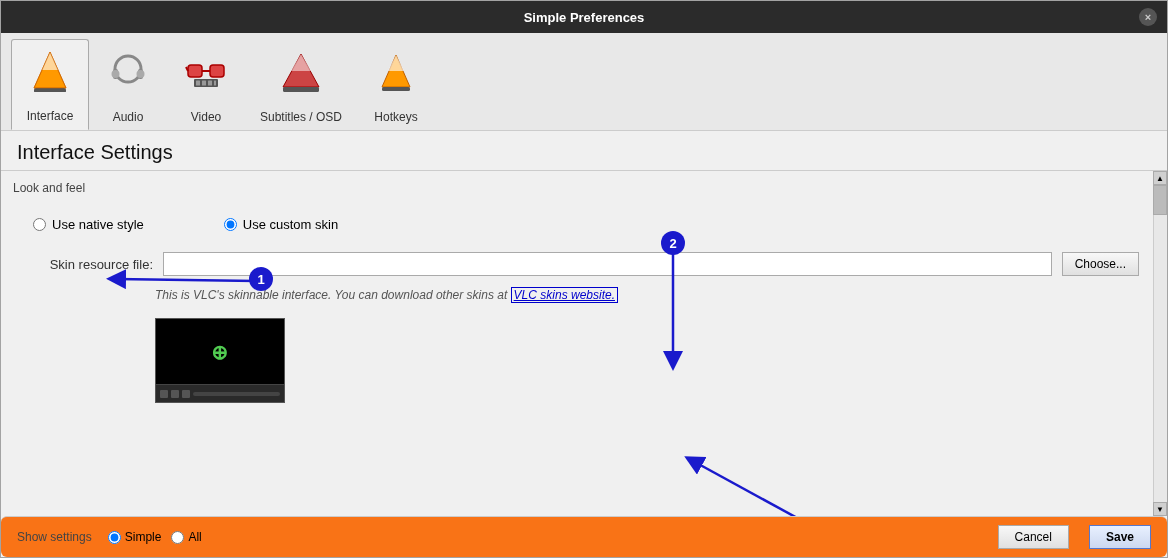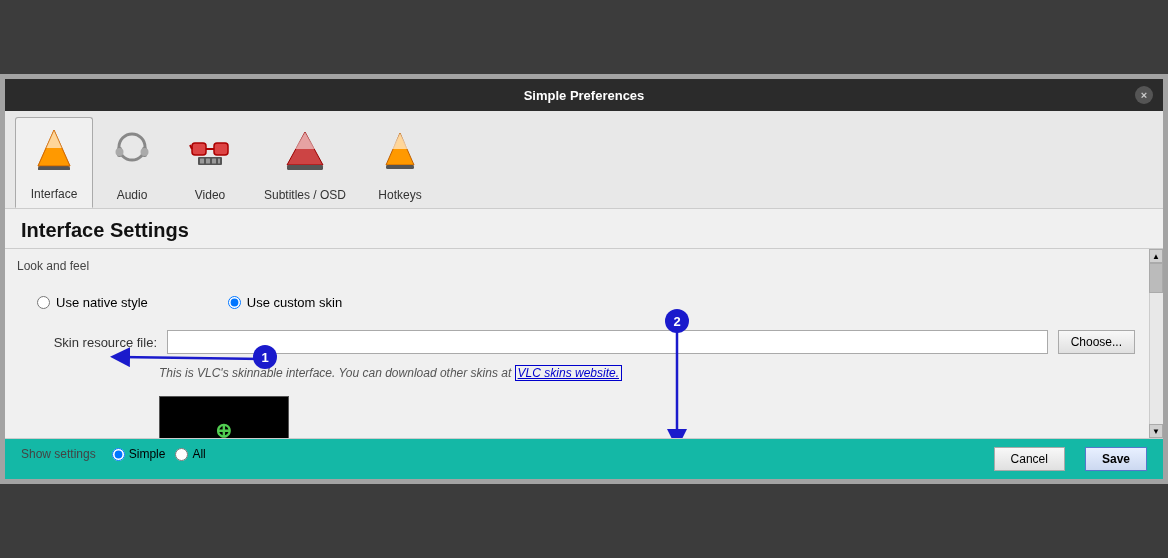--- a/index.html
+++ b/index.html
@@ -7,23 +7,23 @@
       font-family: 'Segoe UI', Arial, sans-serif;
       font-size: 13px;
       background: #3c3c3c;
       display: flex;
       align-items: center;
       justify-content: center;
       min-height: 100vh;
     }
     .window {
       width: 1168px;
-      height: 410px;
+      height: 558px;
       background: #f0f0f0;
-      border: 5px solid #a3a3a3;
+      border: 1px solid #a3a3a3;
       display: flex;
       flex-direction: column;
       position: relative;
     }
     .titlebar {
       background: #2b2b2b;
       color: #fff;
       height: 32px;
       display: flex;
       align-items: center;
@@ -85,21 +85,21 @@
       justify-content: center;
       font-size: 30px;
     }
     .tab-label {
       font-size: 12px;
       color: #333;
       margin-top: 2px;
     }
     .page-title {
       font-size: 20px;
-      font-weight: bold;
+      font-weight: normal;
       padding: 10px 32px 6px 16px;
       color: #111;
       border-bottom: 1px solid #ccc;
       flex-shrink: 0;
     }
     .content-area {
       flex: 1;
       display: flex;
       flex-direction: column;
       overflow: hidden;
@@ -247,26 +247,27 @@
       background: #d0d0d0;
       border: 1px solid #aaa;
       display: flex;
       align-items: center;
       justify-content: center;
       font-size: 8px;
       cursor: pointer;
     }
     .bottom-bar {
       border-top: 1px solid #ccc;
-      background: #14b8a6;
+      background: #f97316;
       padding: 8px 16px;
       display: flex;
-      align-items: flex-start;
+      align-items: center;
       justify-content: space-between;
       flex-shrink: 0;
+      border-radius: 6px;
     }
     .bottom-left {
       display: flex;
       align-items: center;
       gap: 16px;
     }
     .show-settings-label {
       color: #444;
       font-size: 12px;
     }

